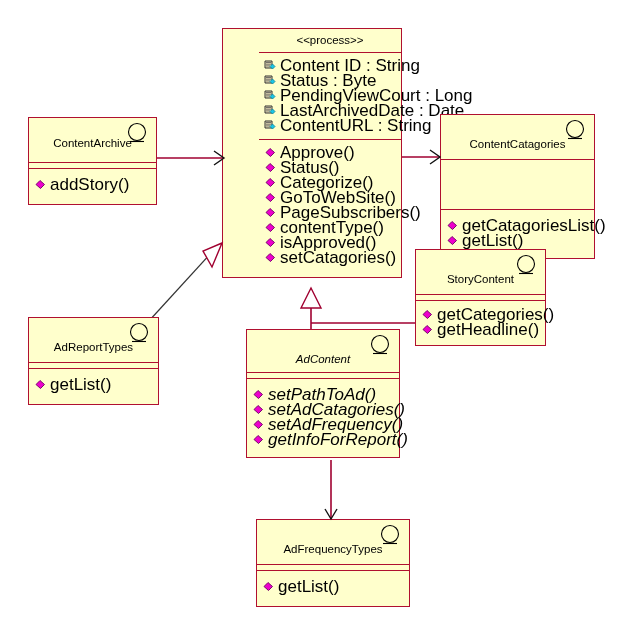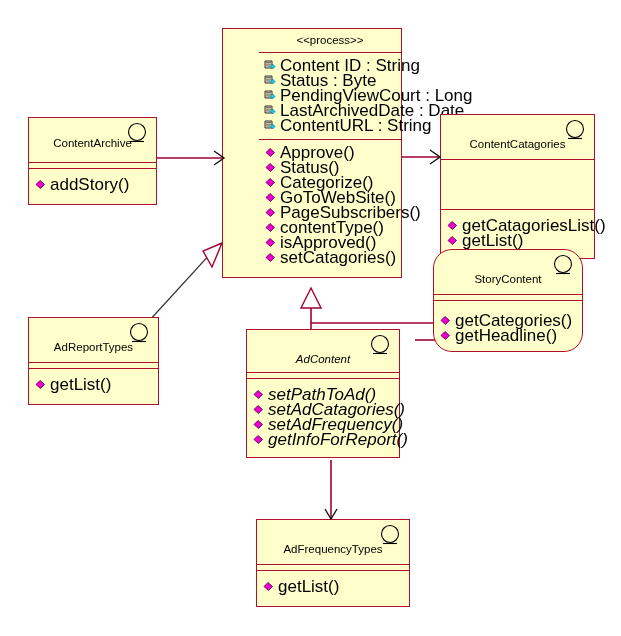--- a/index.html
+++ b/index.html
@@ -271,32 +271,32 @@
         <span class="ico">
           <svg width="14" height="13" viewBox="0 0 14 13">
               <path d="M2 6.5 L6 2.5 L10.5 6.5 L6.5 10.5 Z" fill="#ee00cc" stroke="#6b0060" stroke-width="0.9"></path>
             </svg>
         </span>
         <span class="lbl">getList()</span>
       </div>
     </div>
   </div>
 
-  <div class="uml-class" style="left:433px;top:249px;width:150px;border-radius:19px;">
+  <div class="uml-class" style="left:415px;top:249px;width:131px;">
     <div class="compartment hdr" style="height:44px;padding-top:22px;">
       <span class="circle-marker">
         <svg width="24" height="24" viewBox="0 0 24 24">
           <circle cx="12" cy="10" r="8.5" fill="none" stroke="#000" stroke-width="1.1"></circle>
           <line x1="5" y1="19.5" x2="19" y2="19.5" stroke="#000" stroke-width="1.1"></line>
         </svg>
       </span>
       <div class="cname">StoryContent</div>
     </div>
     <div class="compartment" style="height:6px;"></div>
-    <div class="compartment members" style="padding-top:12px;padding-bottom:8px;">
+    <div class="compartment members" style="padding-top:6px;padding-bottom:8px;">
       <div class="member">
         <span class="ico">
           <svg width="14" height="13" viewBox="0 0 14 13">
               <path d="M2 6.5 L6 2.5 L10.5 6.5 L6.5 10.5 Z" fill="#ee00cc" stroke="#6b0060" stroke-width="0.9"></path>
             </svg>
         </span>
         <span class="lbl">getCategories()</span>
       </div>
       <div class="member">
         <span class="ico">

